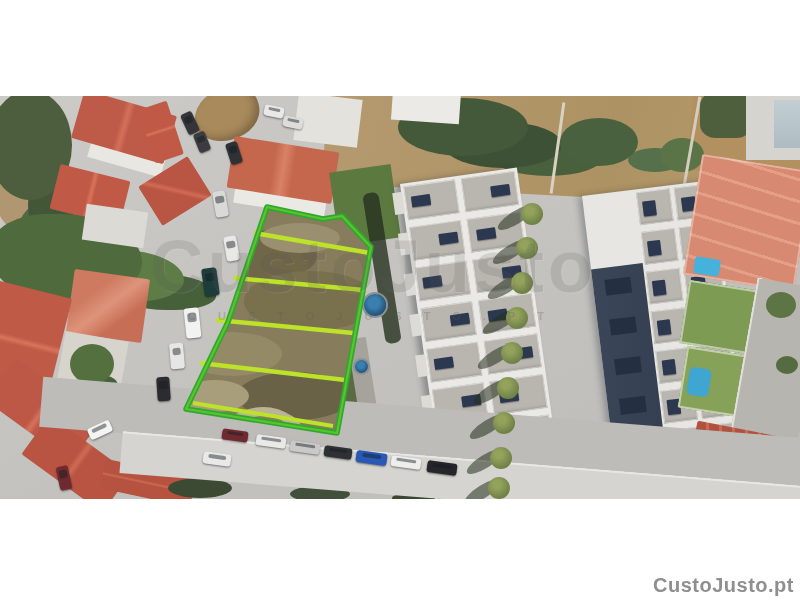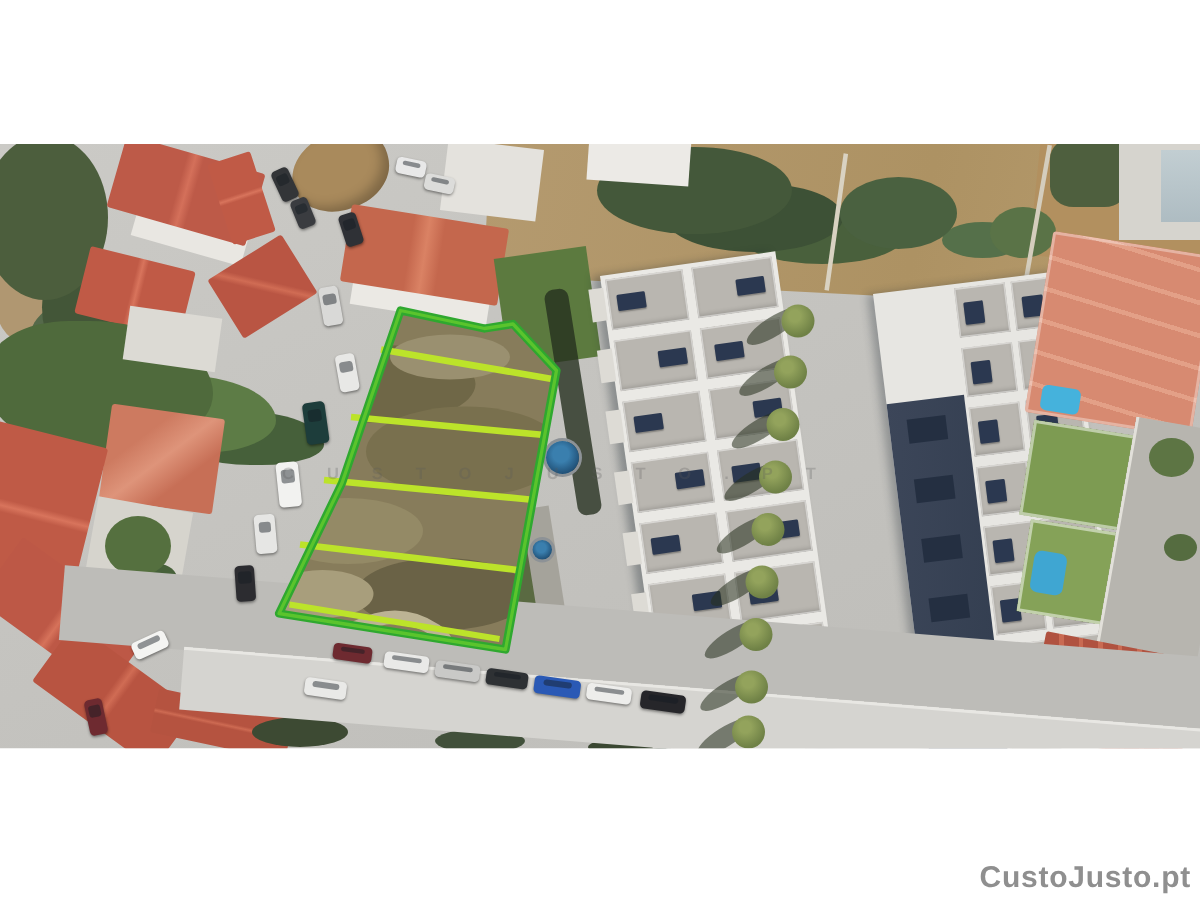--- a/index.html
+++ b/index.html
@@ -319,20 +319,21 @@
         <path class="plot-divider" d="M254,137 L370,157" stroke="#bce32a" stroke-width="4.5" fill="none"></path>
         <path class="plot-divider" d="M234,182 L363,194" stroke="#bce32a" stroke-width="4.5" fill="none"></path>
         <path class="plot-divider" d="M216,224 L353,237" stroke="#bce32a" stroke-width="4.5" fill="none"></path>
         <path class="plot-divider" d="M200,267 L345,284" stroke="#bce32a" stroke-width="4.5" fill="none"></path>
         <path class="plot-divider" d="M193,307 L333,330" stroke="#bce32a" stroke-width="4" fill="none"></path>
       </g>
       <path d="M267,111 L323,123 L342,120 L371,151 L337,337 L186,313 L228,226 Z" fill="none" stroke="#2fa82f" stroke-width="5.5" stroke-linejoin="round"></path>
       <path d="M267,111 L323,123 L342,120 L371,151 L337,337 L186,313 L228,226 Z" fill="none" stroke="#5ac42d" stroke-width="2.2" stroke-linejoin="round"></path>
     </svg>
 
+    <div id="wm-title" style="color: rgb(90, 90, 90);">CustoJusto</div>
     <div id="wm-tagline" style="color: rgb(90, 90, 90);">CUSTOJUSTO.PT</div>
   </div>
 
   <div class="abs" style="left:0;top:0;width:800px;height:96px;background:#fff;"></div>
   <div class="abs" style="left:0;top:499px;width:800px;height:101px;background:#fff;"></div>
 
   <div id="logo" style="color: rgb(143, 143, 143);">CustoJusto.pt</div>
 </div>
 
 </body></html>

